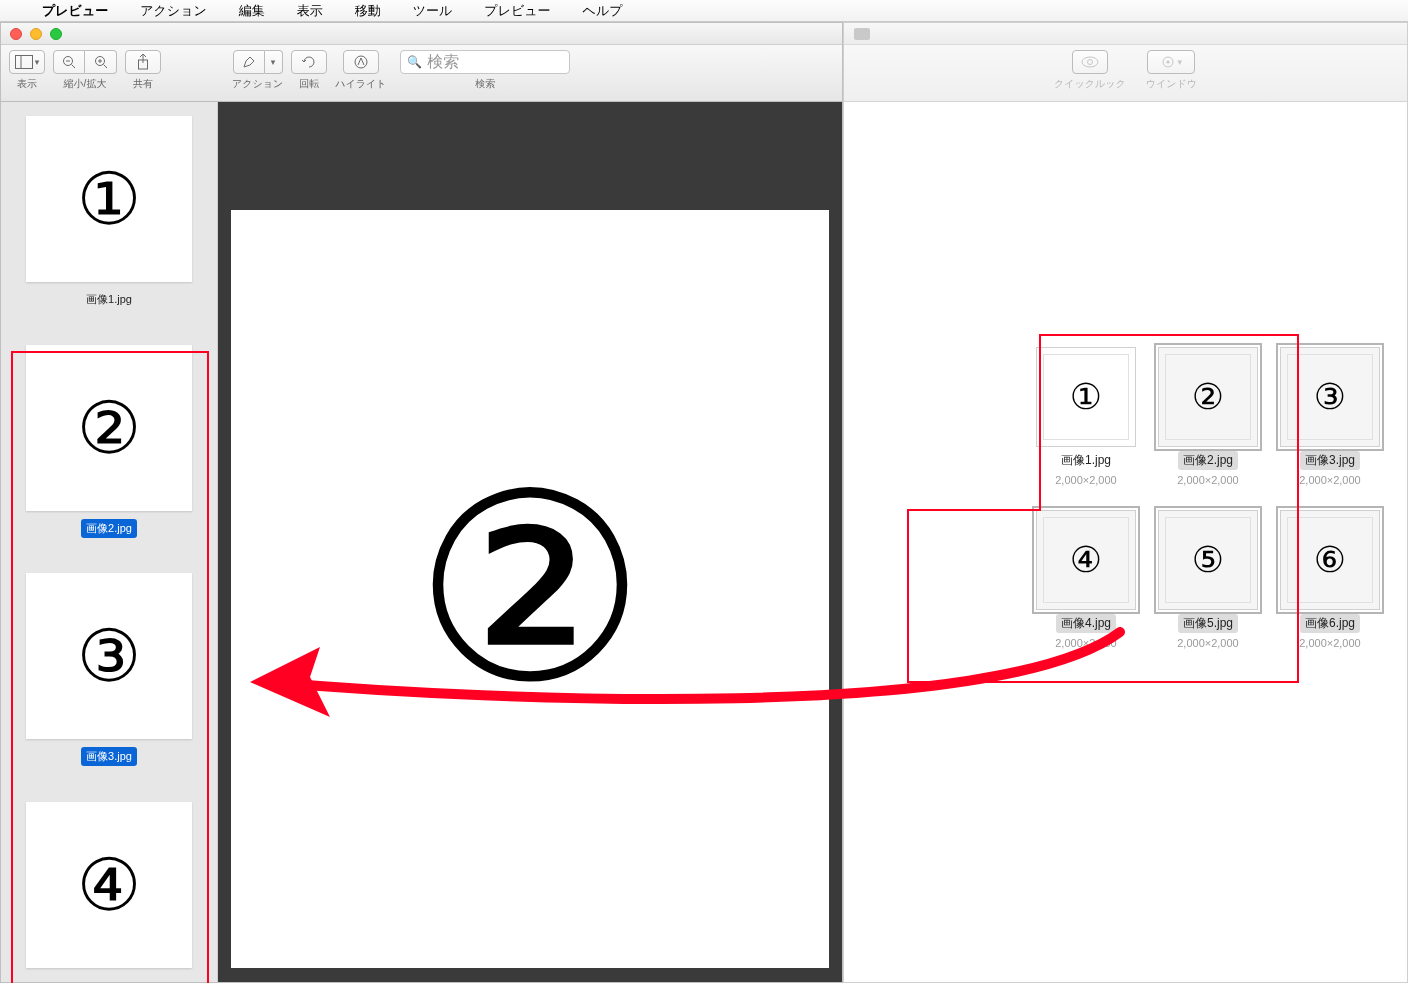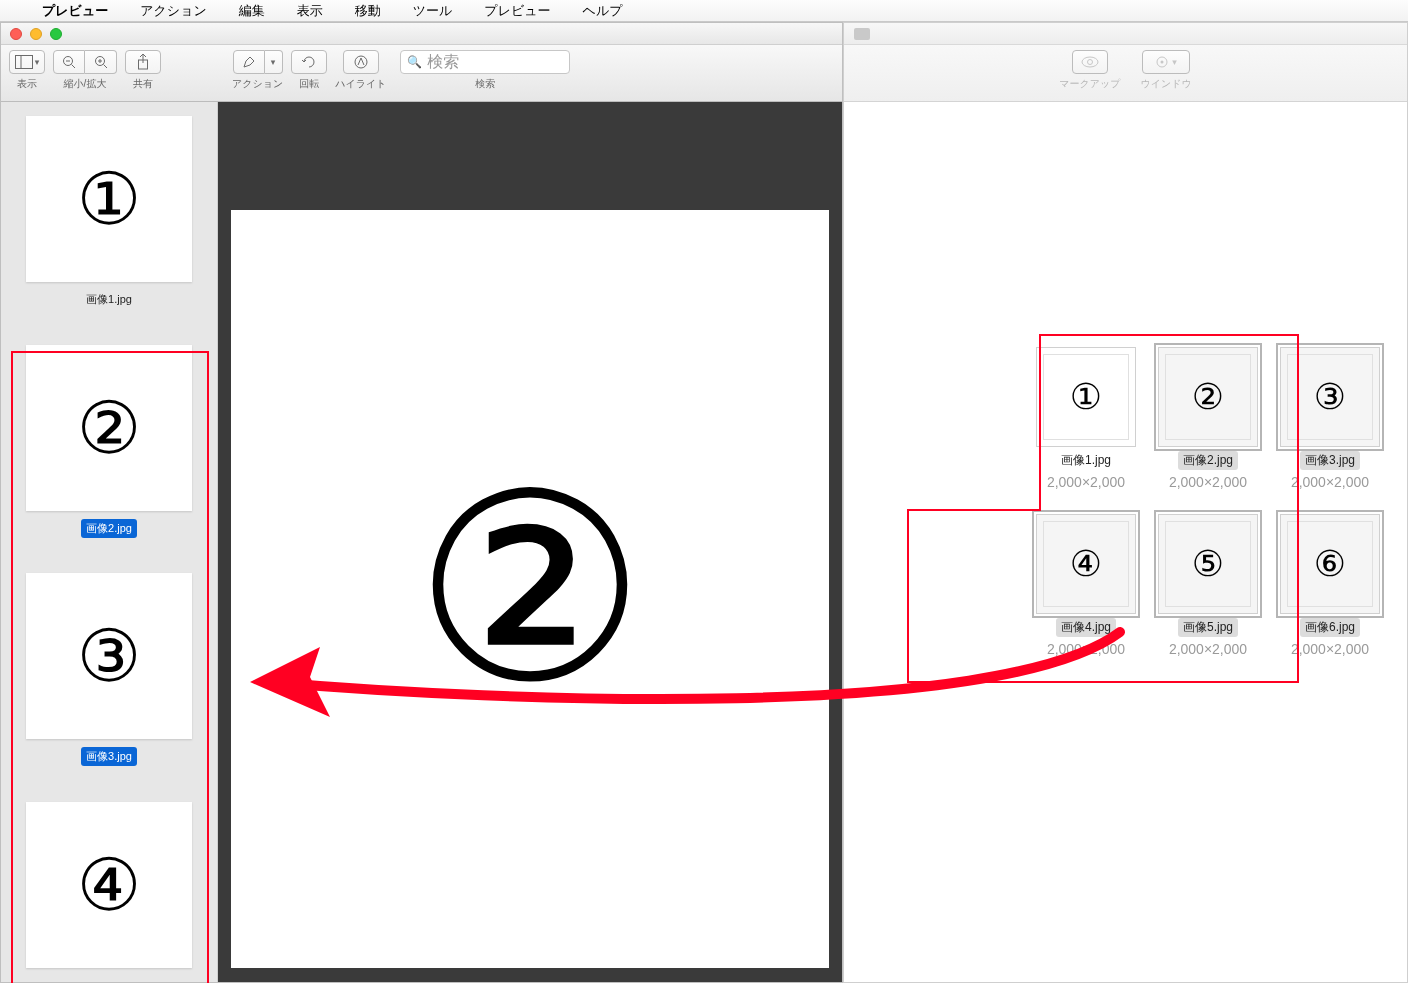--- a/index.html
+++ b/index.html
@@ -57,21 +57,21 @@
 
 .finder-body { flex: 1; padding: 20px; position: relative; overflow: hidden; }
 .grid { display: grid; grid-template-columns: repeat(3, 122px); grid-auto-rows: auto; gap: 24px 0; justify-content: end; position: absolute; right: 16px; top: 245px; }
 .file-item { display: flex; flex-direction: column; align-items: center; gap: 4px; width: 122px; }
 .file-thumb { width: 100px; height: 100px; background: #fff; border: 1px solid #d0d0d0; display: flex; align-items: center; justify-content: center; position: relative; }
 .file-thumb.selected { outline: 2px solid #b5b5b5; outline-offset: 2px; background: #f5f5f5; }
 .file-thumb-inner { width: 86px; height: 86px; border: 1px solid #e0e0e0; display: flex; align-items: center; justify-content: center; }
 .file-thumb .circled { font-size: 36px; font-weight: 400; }
 .file-name { font-size: 12px; color: #222; padding: 1px 5px; border-radius: 3px; }
 .file-name.sel { background: #dcdcdc; }
-.file-dim { font-size: 14px; color: #9a9a9a; }
+.file-dim { font-size: 11px; color: #9a9a9a; }
 
 .annot { position: absolute; pointer-events: none; z-index: 50; }
 
 .red-box-sidebar { position: absolute; left: 10px; top: 328px; width: 198px; height: 653px; border: 2px solid #ff0022; pointer-events: none; z-index: 40; }
 </style>
 </head>
 <body>
 
 <div class="menubar">
   <span class="apple"></span>
@@ -232,21 +232,21 @@
       <span class="folder-ico"></span>
     </div>
     <div class="finder-toolbar">
       <div class="tb-group">
         <div class="tb-btn single inactive">
           <svg width="18" height="12">
               <ellipse cx="9" cy="6" rx="8" ry="5" fill="none" stroke="#c7c7c7"></ellipse>
               <circle cx="9" cy="6" r="2.5" fill="none" stroke="#c7c7c7"></circle>
             </svg>
         </div>
-        <div class="tb-label inactive">マークアップ</div>
+        <div class="tb-label inactive">クイックルック</div>
       </div>
       <div class="tb-group">
         <div class="tb-row">
           <div class="tb-btn single inactive" style="width:48px">
             <svg width="14" height="14">
                 <circle cx="7" cy="7" r="5" fill="none" stroke="#c7c7c7"></circle>
                 <circle cx="7" cy="7" r="1.5" fill="#c7c7c7"></circle>
               </svg>
             <span style="font-size:9px;margin-left:3px;color:#c7c7c7">▾</span>
           </div>

